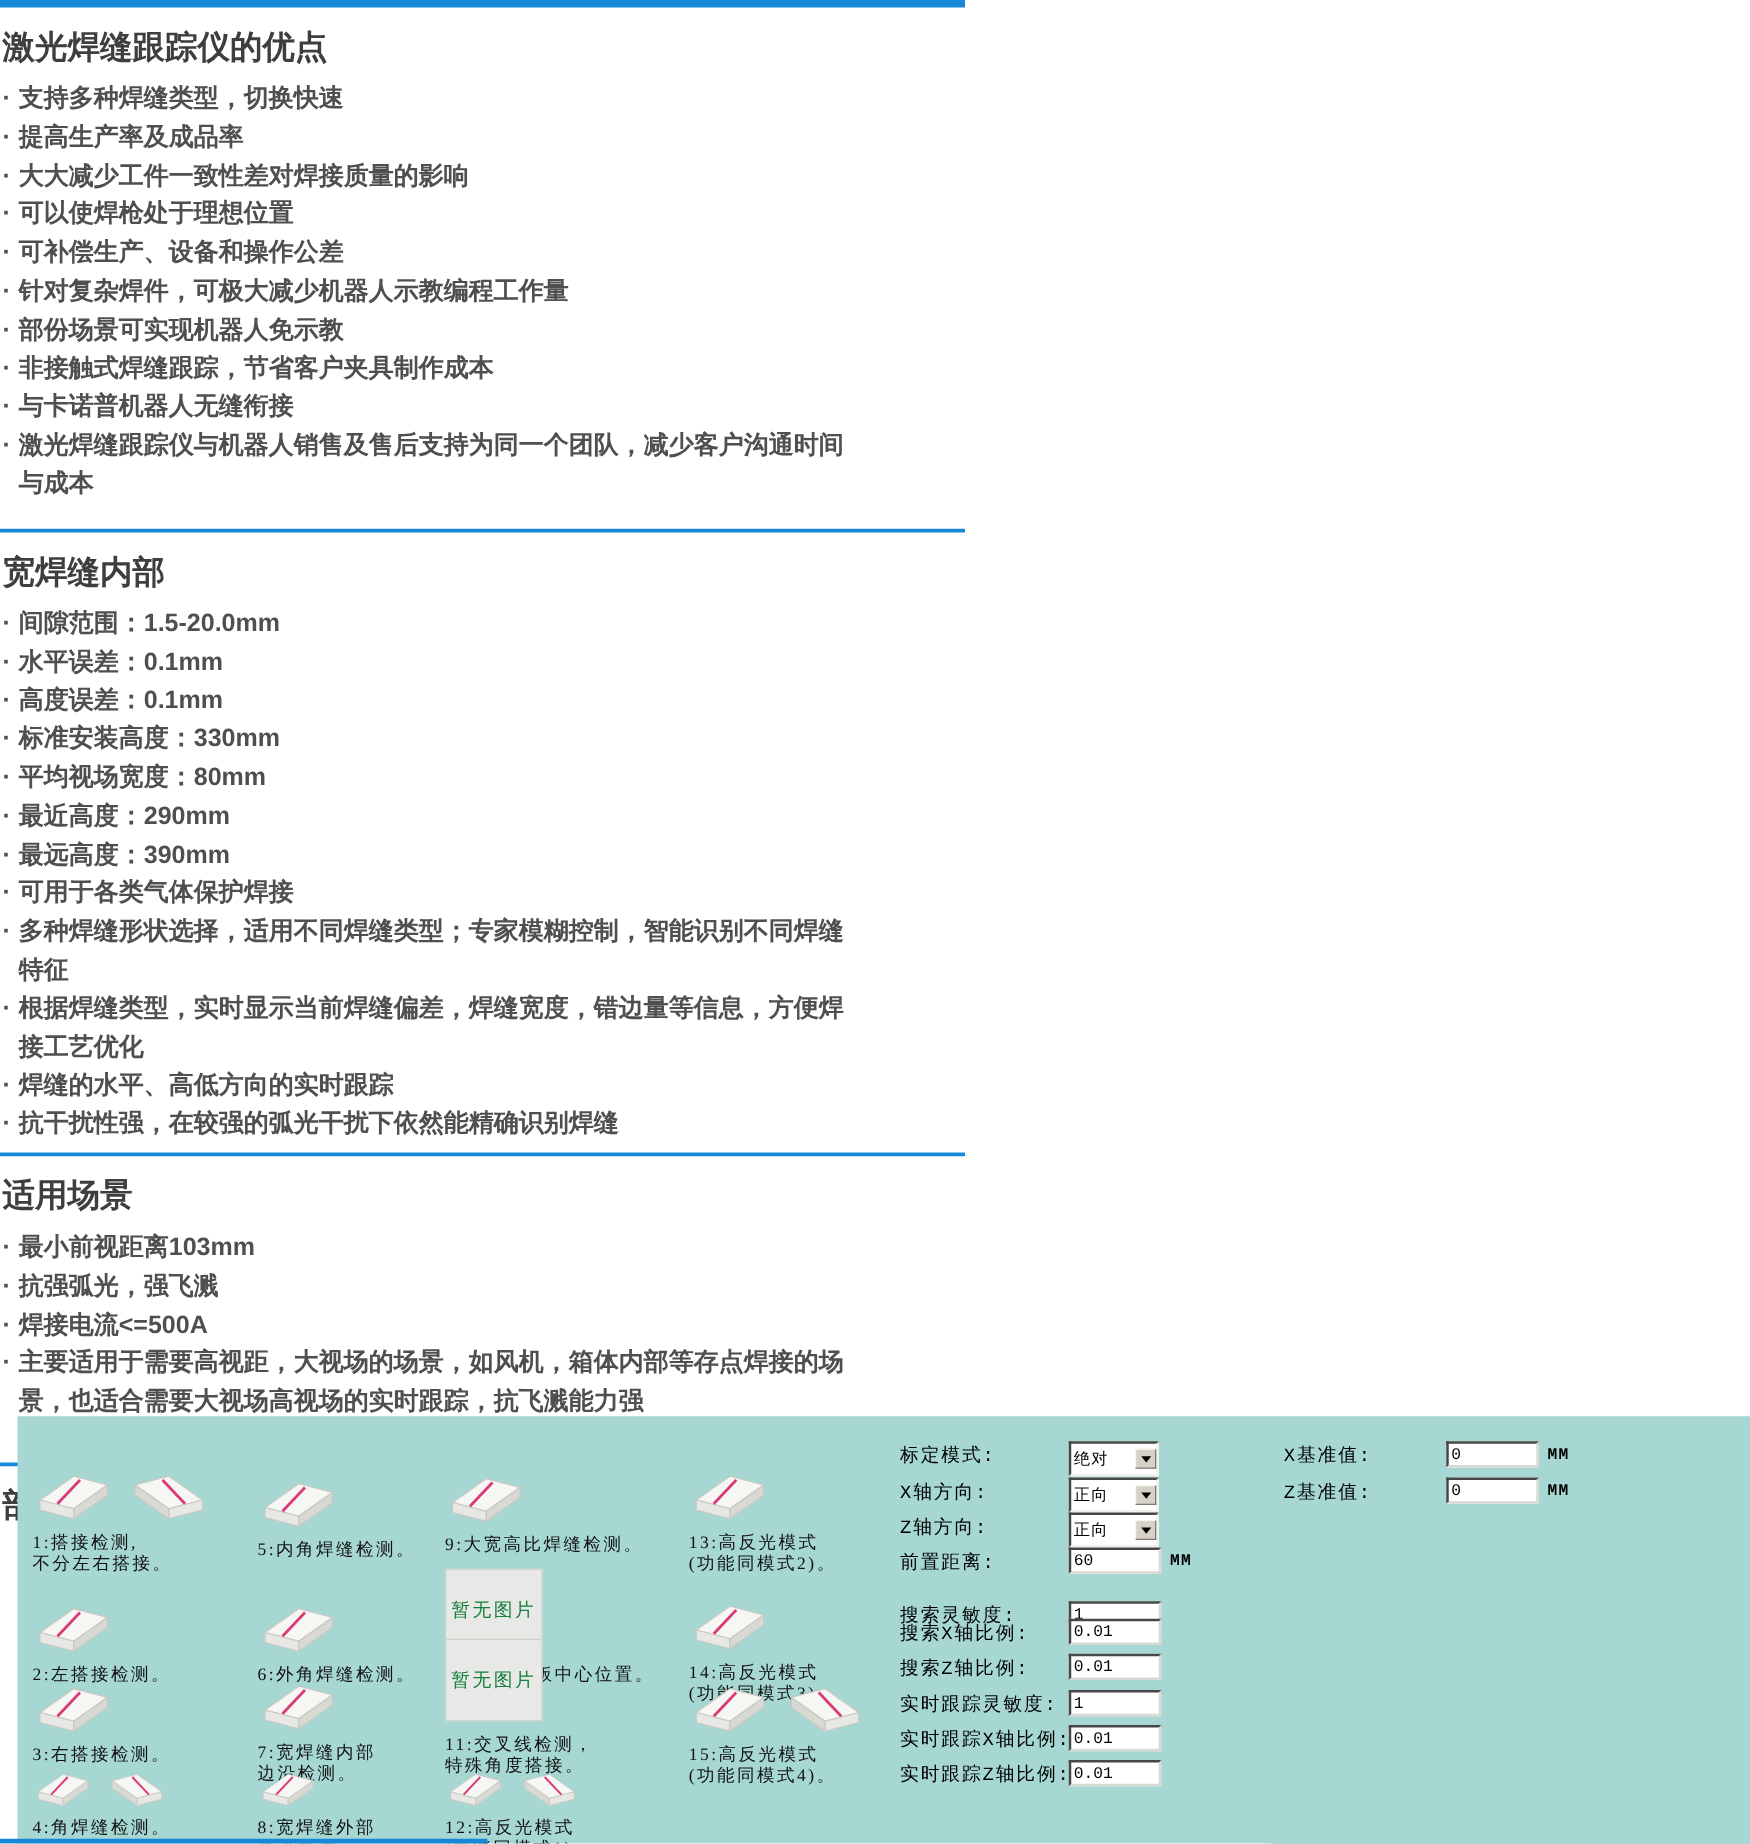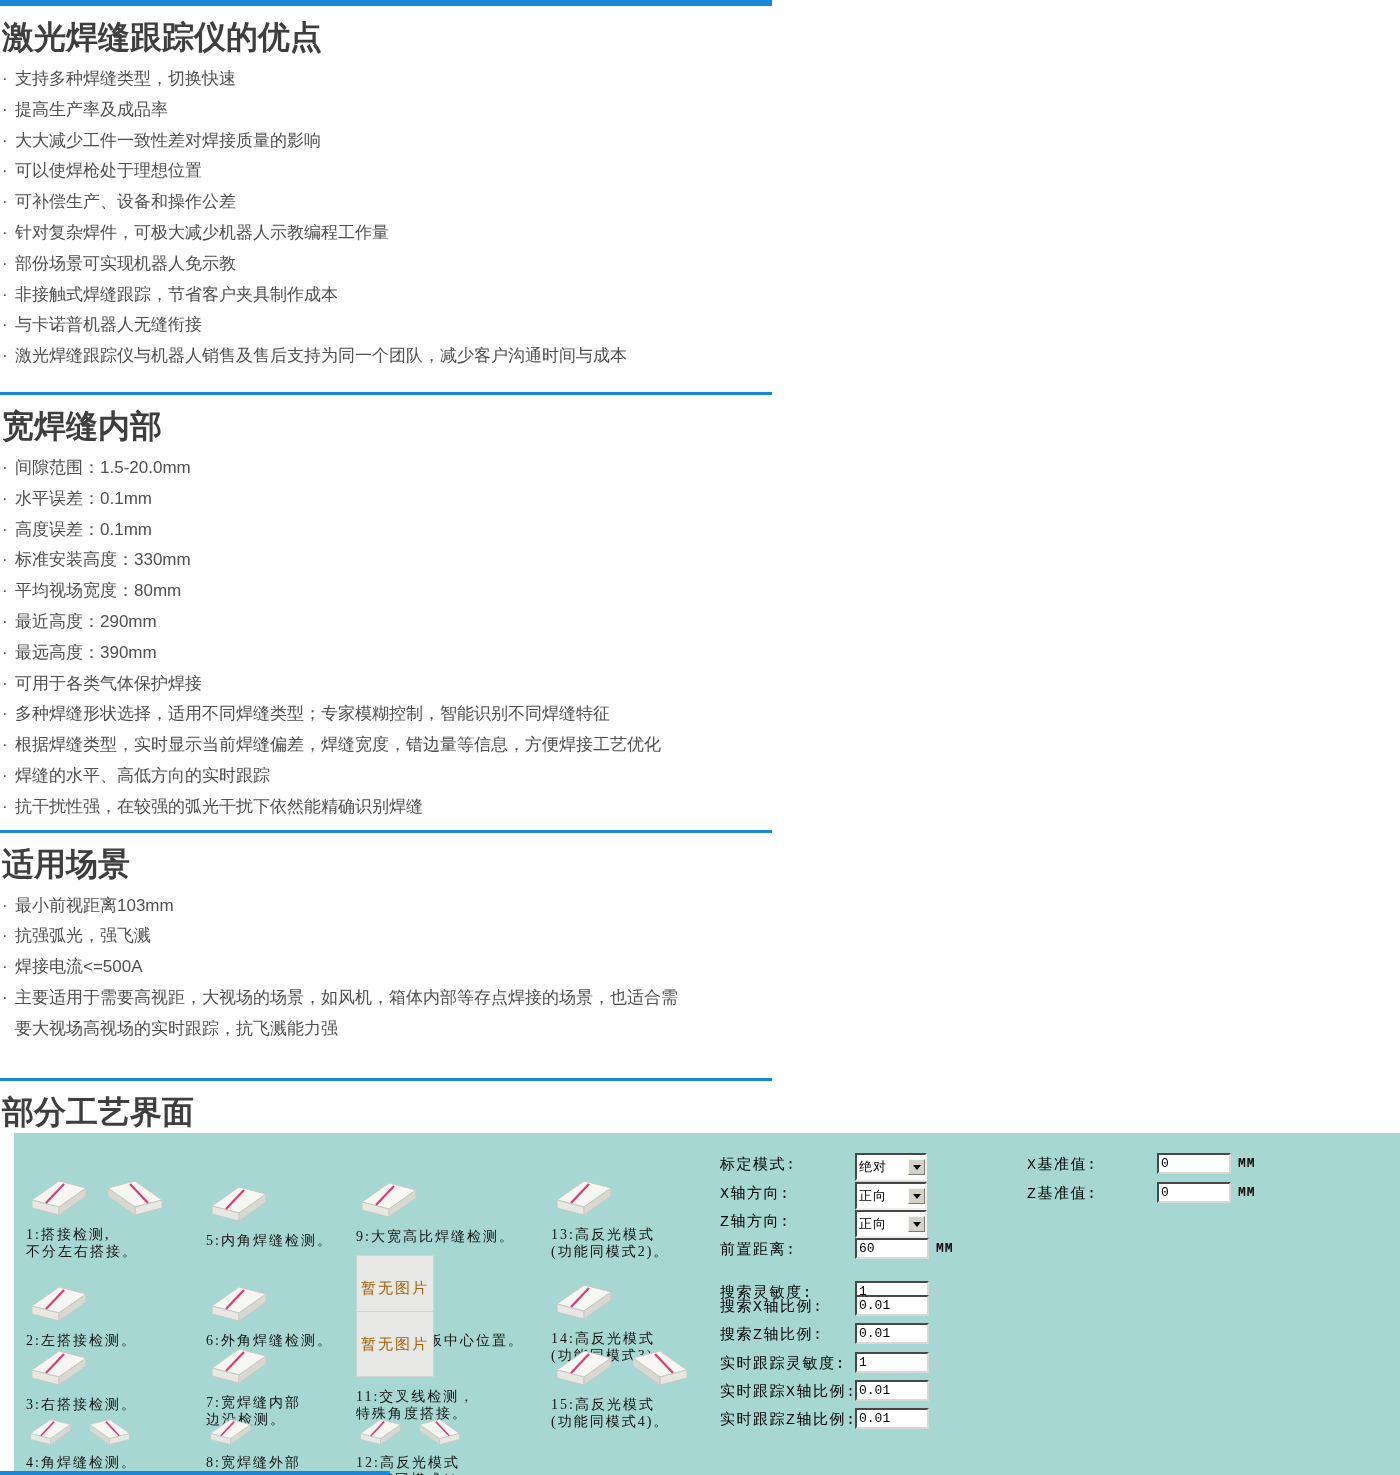--- a/index.html
+++ b/index.html
@@ -1,23 +1,23 @@
 <!DOCTYPE html>
 <html><head>
 <meta charset="utf-8">
 <style>
   html,body{margin:0;padding:0;background:#ffffff;}
   .page{position:relative;width:1400px;height:1475px;background:#ffffff;overflow:hidden;
         font-family:"Liberation Sans",sans-serif;}
   
   .topbar{width:772px;height:6px;background:#1787d8;}
-  h2.sec{width:772px;margin:0;padding:14px 0 0 2px;font-size:32px;line-height:34px;
+  h2.sec{width:772px;margin:0;padding:14px 0 0 2px;font-size:26px;line-height:34px;
          font-weight:700;color:#3e3e3e;}
   ul.blist{margin:10px 0 0 2px;padding:0;width:690px;list-style:none;
-           font-size:17px;line-height:30.8px;color:#4f4f4f;}
+           font-size:20px;line-height:30.8px;color:#4f4f4f;font-weight:bold;}
   ul.blist li{position:relative;padding-left:13px;}
   ul.blist li::before{content:"·";position:absolute;left:0;top:0;color:#4f4f4f;}
   .divider{width:772px;height:3px;background:#1787d8;margin-top:20px;}
   .divider.d2{margin-top:7px;}
   .divider.d3{margin-top:33px;}
   
   .panel{position:absolute;left:14px;top:1133px;width:1386px;height:342px;
          background:#a6d7d2;overflow:hidden;
          font-family:"Liberation Mono",monospace;color:#111;}
   .cell{position:absolute;}
@@ -27,21 +27,21 @@
   .row3 .icon-area{height:60px;}
   .row4 .icon-area{height:36px;}
   .m15 .icon-area{height:74px;}
   .noimg-area{height:72px;display:flex;align-items:flex-start;}
   .wicon{width:66px;height:46px;display:block;}
   .row4 .wicon{width:49px;height:34px;}
   .flip{transform:scaleX(-1);}
   .lbl{margin-top:5px;font-size:14px;line-height:17px;letter-spacing:2px;white-space:nowrap;font-family:Liberation Serif, serif;}
   .noimg{width:76px;height:64px;background:#e8e8e6;border:1px solid #d2d2cf;
          display:flex;align-items:center;justify-content:center;
-         font-size:15px;letter-spacing:2px;color:#a16207;}
+         font-size:15px;letter-spacing:2px;color:#15803d;}
   
   .frow{position:absolute;left:0;width:100%;height:22px;}
   .flab{position:absolute;left:706px;top:2px;font-size:15px;letter-spacing:1.5px;color:#000;white-space:nowrap;}
   .ffld{position:absolute;left:841px;top:0;}
   .funit{position:absolute;left:922px;top:3px;font-size:13px;font-weight:bold;letter-spacing:1px;color:#000;}
   .glab{position:absolute;left:1013px;top:2px;font-size:15px;letter-spacing:1.5px;color:#000;white-space:nowrap;}
   .gfld{position:absolute;left:1143px;top:0;}
   .gunit{position:absolute;left:1224px;top:3px;font-size:13px;font-weight:bold;letter-spacing:1px;color:#000;}
   .tin{width:66px;height:15px;border:2px solid;border-color:#474747 #d9d9d3 #d9d9d3 #474747;
        background:#fff;font-family:"Liberation Mono",monospace;font-size:13px;color:#000;

